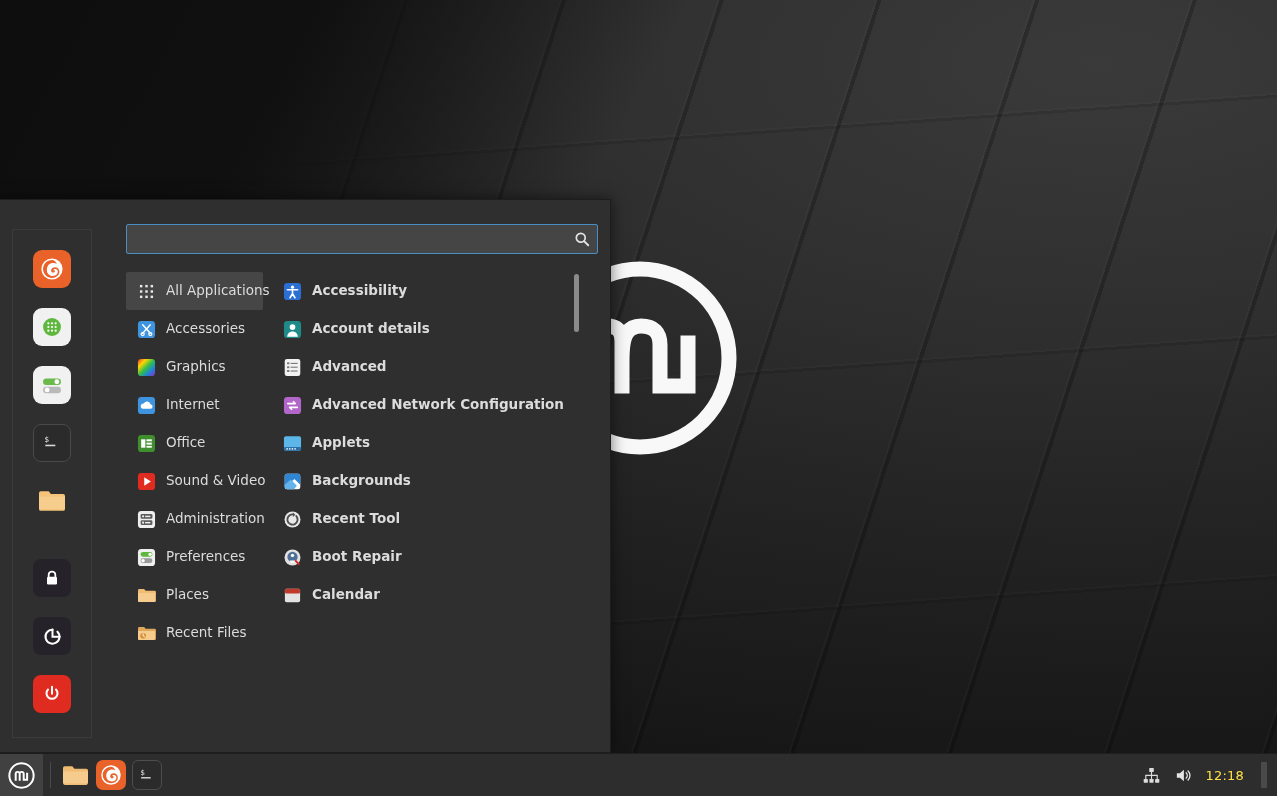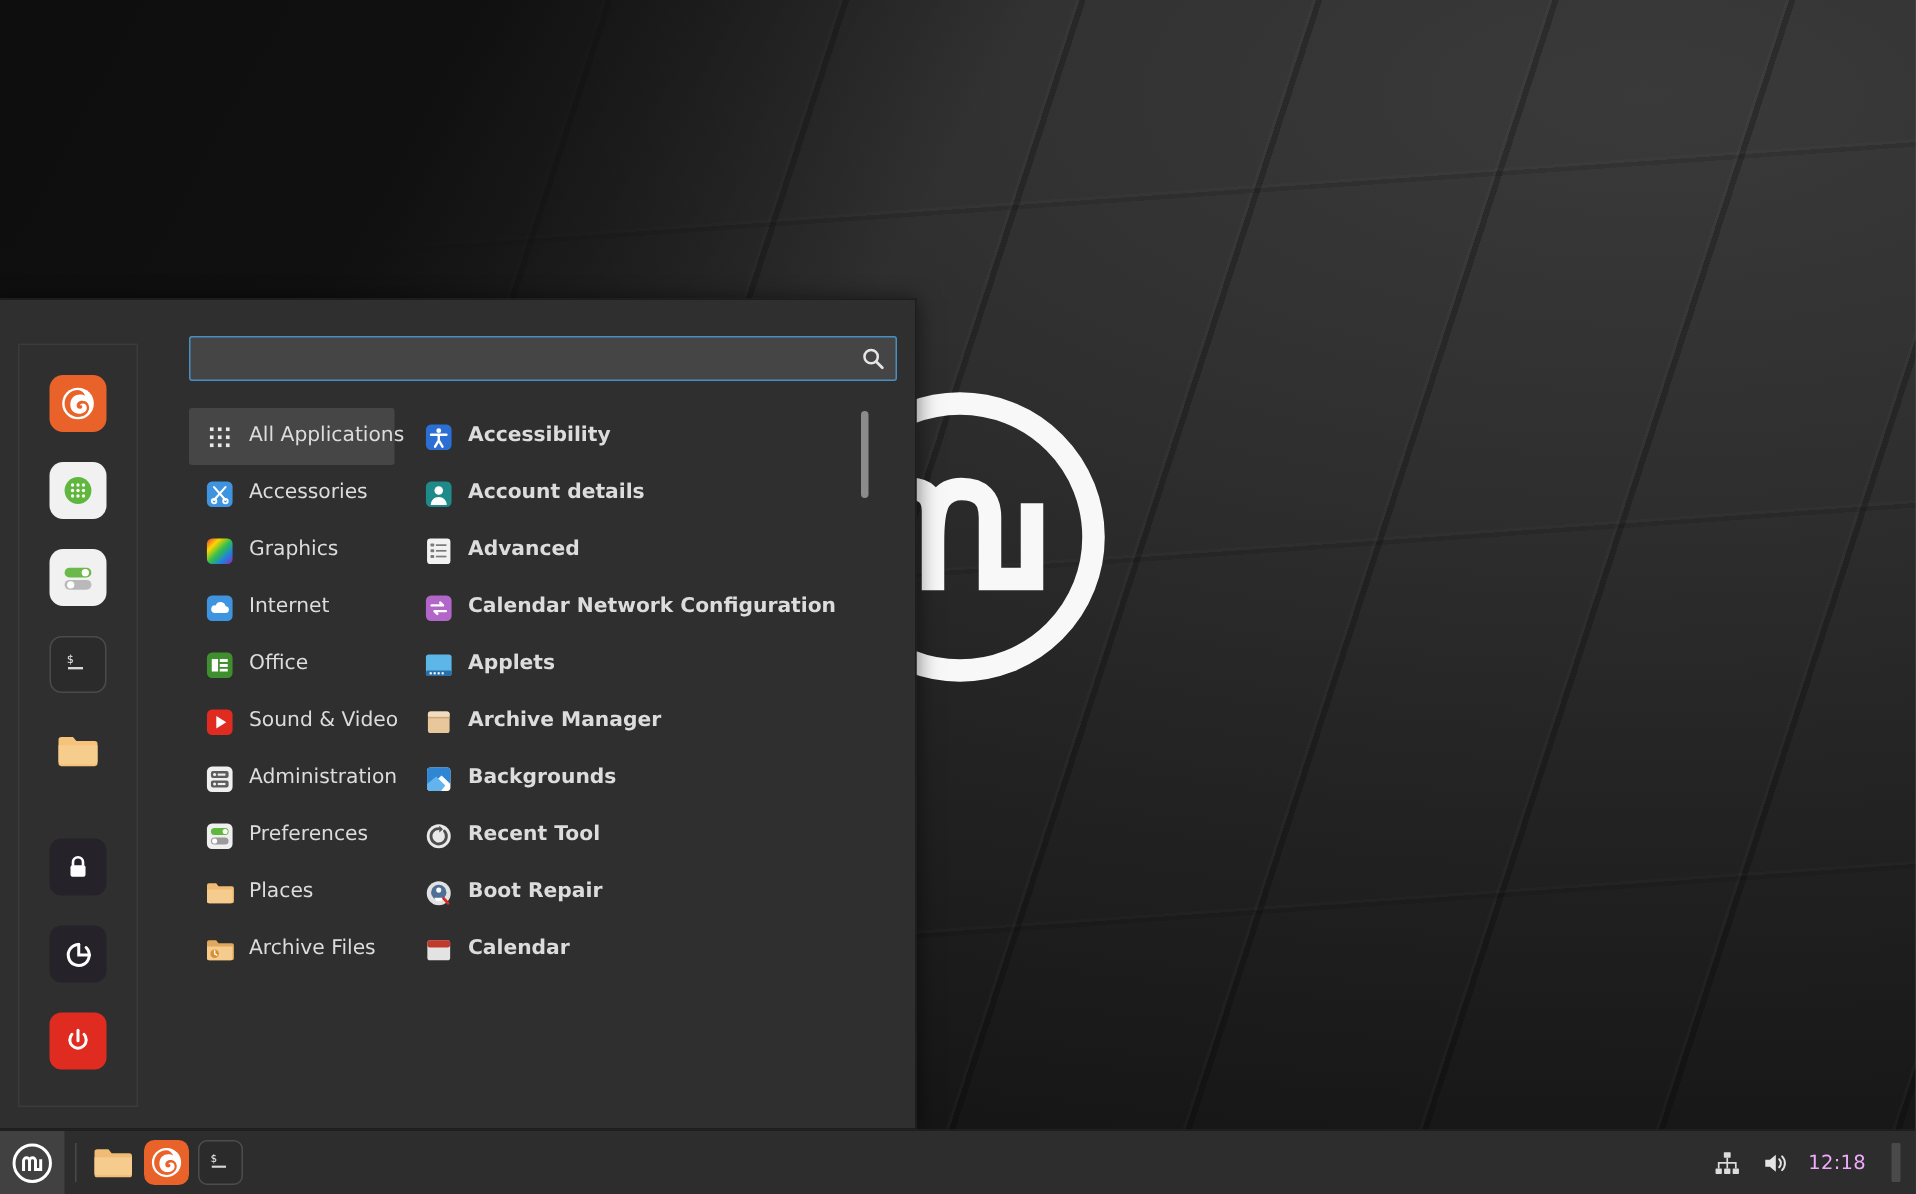--- a/index.html
+++ b/index.html
@@ -222,21 +222,21 @@
   #launchers { display: flex; align-items: center; gap: 6px; padding-left: 2px; }
   .launcher {
     width: 30px; height: 30px;
     display: flex; align-items: center; justify-content: center;
     border-radius: 4px;
   }
   #window-list { flex: 1 1 auto; height: 43px; }
   #systray {
     display: flex; align-items: center; gap: 13px;
     padding-right: 10px;
-    color: #f0abfc;
+    color: #fde047;
     font-size: 13px;
   }
   #tray-clock { letter-spacing: .2px; }
   #show-desktop {
     width: 6px; height: 26px;
     background: #4a4a4a;
     border-radius: 1px;
     margin-left: 4px;
   }
 
@@ -473,21 +473,21 @@
 
           <div class="menu-row">
             <span class="row-icon">
               <svg width="19" height="17" viewBox="0 0 20 18" aria-hidden="true">
                 <path d="M1 3.4a1.4 1.4 0 011.4-1.4h5.1l1.6 2h9.5a1.4 1.4 0 011.4 1.4v9.2a1.4 1.4 0 01-1.4 1.4H2.4A1.4 1.4 0 011 14.6z" fill="#e0a85c"></path>
                 <path d="M1 6.4h18v8.2a1.4 1.4 0 01-1.4 1.4H2.4A1.4 1.4 0 011 14.6z" fill="#f6cb8e"></path>
                 <circle cx="6.4" cy="11.4" r="3" fill="#d98f33"></circle>
                 <path d="M6.4 9.4v2.1l1.5.9" stroke="#ffffff" stroke-width="1" fill="none" stroke-linecap="round"></path>
               </svg>
             </span>
-            <span class="row-label">Archive Files</span>
+            <span class="row-label">Recent Files</span>
           </div>
         </div>
 
         <div id="apps-col">
 
           <div class="menu-row">
             <span class="row-icon">
               <svg width="19" height="19" viewBox="0 0 20 20" aria-hidden="true">
                 <rect x="1" y="1" width="18" height="18" rx="3.6" fill="#2b6fd4"></rect>
                 <circle cx="10" cy="5.4" r="1.7" fill="#ffffff"></circle>
@@ -525,49 +525,39 @@
             <span class="row-label">Advanced</span>
           </div>
 
           <div class="menu-row">
             <span class="row-icon">
               <svg width="19" height="19" viewBox="0 0 20 20" aria-hidden="true">
                 <rect x="1" y="1" width="18" height="18" rx="3.6" fill="#b266c9"></rect>
                 <path d="M5 8h8l-2-2M15 12H7l2 2" stroke="#ffffff" stroke-width="1.7" fill="none" stroke-linecap="round" stroke-linejoin="round"></path>
               </svg>
             </span>
-            <span class="row-label">Calendar Network Configuration</span>
+            <span class="row-label">Advanced Network Configuration</span>
           </div>
 
           <div class="menu-row">
             <span class="row-icon">
               <svg width="19" height="19" viewBox="0 0 20 20" aria-hidden="true">
                 <rect x="1" y="2.4" width="18" height="15.2" rx="2" fill="#5cb6e8"></rect>
                 <rect x="1" y="13.6" width="18" height="4" rx="1.2" fill="#2b6fa8"></rect>
                 <g fill="#ffffff">
                   <rect x="3.6" y="14.9" width="1.5" height="1.5"></rect>
                     <rect x="6.4" y="14.9" width="1.5" height="1.5"></rect>
                   <rect x="9.2" y="14.9" width="1.5" height="1.5"></rect>
                     <rect x="12" y="14.9" width="1.5" height="1.5"></rect>
                 </g>
               </svg>
             </span>
             <span class="row-label">Applets</span>
           </div>
 
-          <div class="menu-row">
-            <span class="row-icon">
-              <svg width="19" height="19" viewBox="0 0 20 20" aria-hidden="true">
-                <rect x="2.4" y="2.4" width="15.2" height="15.2" rx="1.8" fill="#e8c79a"></rect>
-                <rect x="2.4" y="2.4" width="15.2" height="4.4" rx="1.8" fill="#f2dcc0"></rect>
-                <rect x="2.4" y="6.2" width="15.2" height="1.1" fill="#cfa879"></rect>
-              </svg>
-            </span>
-            <span class="row-label">Archive Manager</span>
-          </div>
 
           <div class="menu-row">
             <span class="row-icon">
               <svg width="19" height="19" viewBox="0 0 20 20" aria-hidden="true">
                 <rect x="1.8" y="1.8" width="16.4" height="16.4" rx="2.4" fill="#ffffff"></rect>
                 <path d="M1.8 4.2a2.4 2.4 0 012.4-2.4h11.6a2.4 2.4 0 012.4 2.4v9.2L12 7.4 1.8 16.6z" fill="#2f86d4"></path>
                 <path d="M1.8 13.4L8.2 8l6.4 6.4-3 3.8H4.2a2.4 2.4 0 01-2.4-2.4z" fill="#63b3ec"></path>
               </svg>
             </span>
             <span class="row-label">Backgrounds</span>

